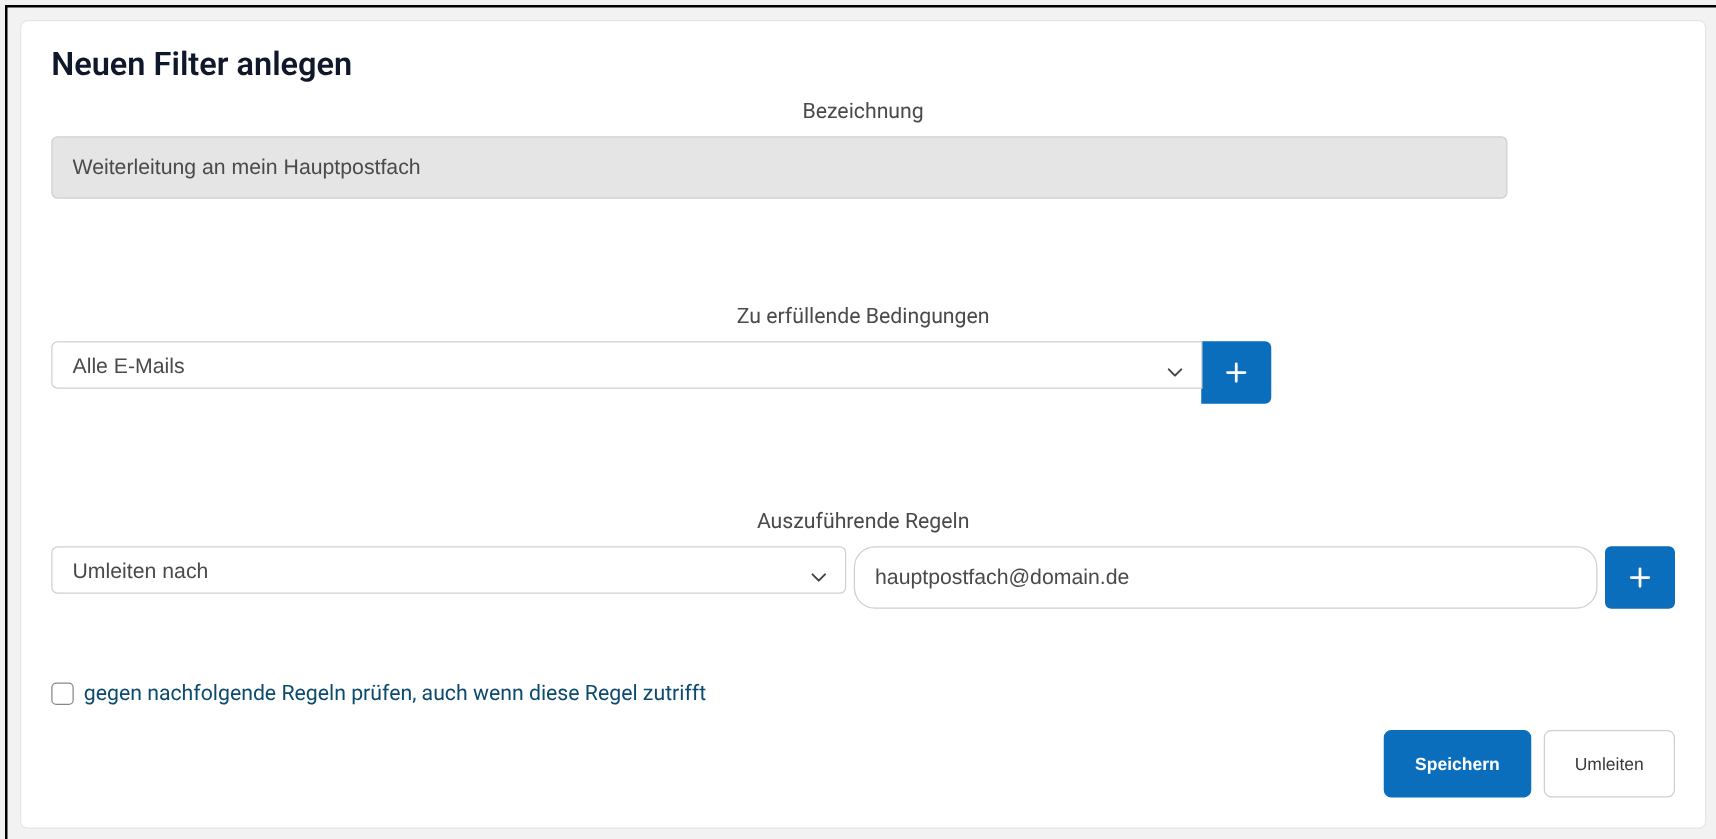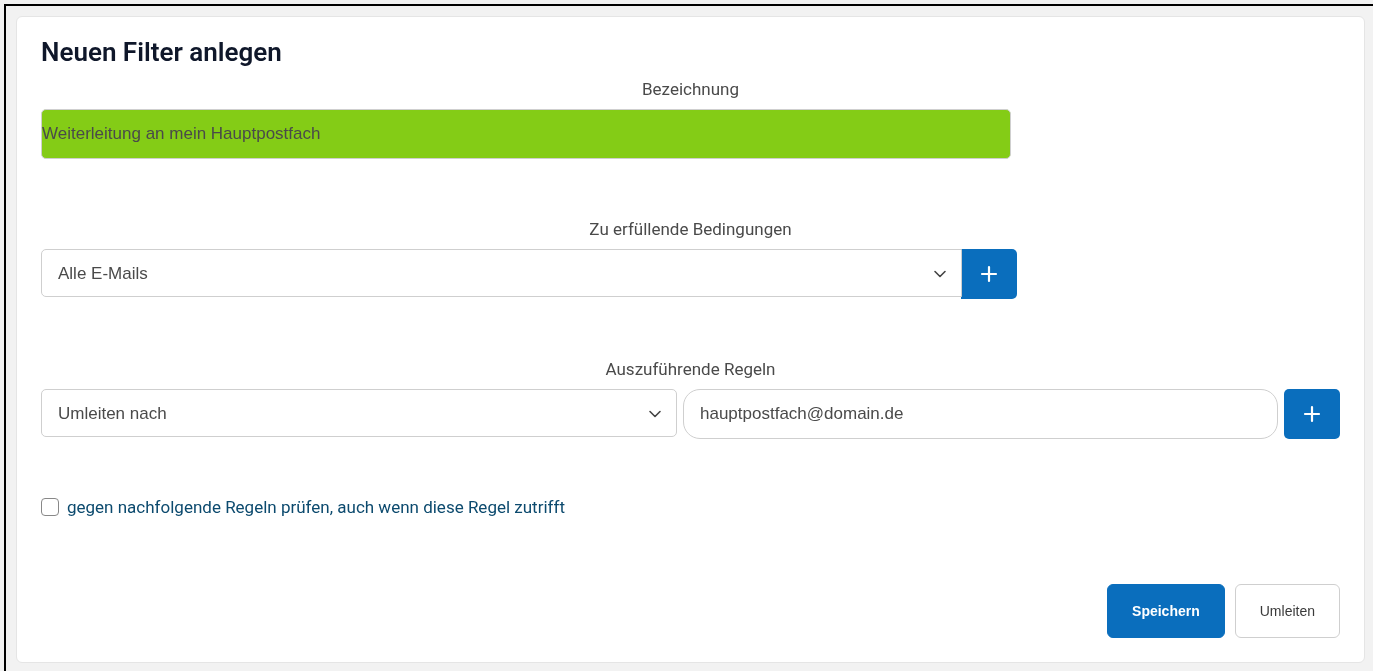--- a/index.html
+++ b/index.html
@@ -34,42 +34,42 @@
       margin-bottom: 12px;
     }
     .field-label {
       font-size: 17px;
       color: #4a4a4a;
       margin-bottom: 10px;
       display: block;
       text-align: center;
     }
     .text-input {
-      width: 970px;
+      width: 1165px;
       height: 50px;
       border: 1px solid #cfcfcf;
       border-radius: 5px;
-      padding: 0 0;
-      font-size: 17px;
-      color: #4a4a4a;
-      background: #84cc16;
+      padding: 0 16px;
+      font-size: 17px;
+      color: #4a4a4a;
+      background: #e5e5e5;
     }
     .section-gap {
-      margin-top: 60px;
+      margin-top: 84px;
     }
     .row {
       display: flex;
       align-items: stretch;
     }
     .select-wrap {
       position: relative;
       flex: 0 0 auto;
     }
     .select-control {
-      height: 48px;
+      height: 38px;
       border: 1px solid #cfcfcf;
       border-radius: 5px;
       background: #fff;
       padding: 0 48px 0 16px;
       font-size: 17px;
       color: #4a4a4a;
       appearance: none;
       -webkit-appearance: none;
       -moz-appearance: none;
       cursor: pointer;

